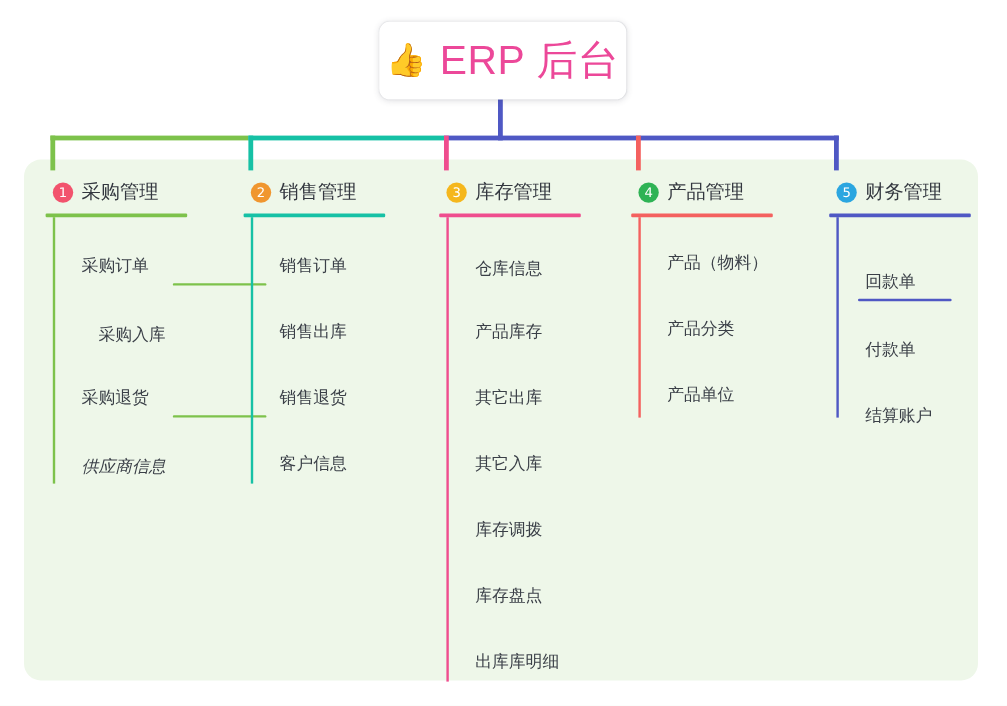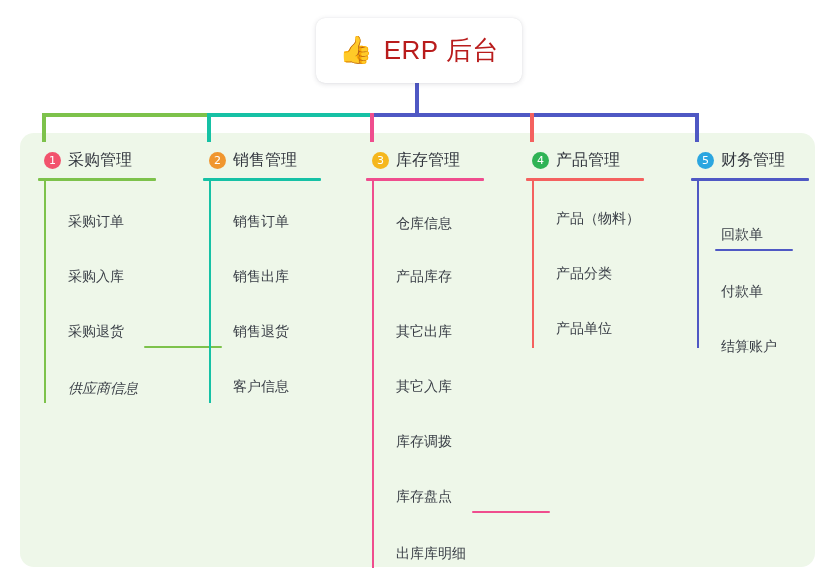--- a/index.html
+++ b/index.html
@@ -12,21 +12,21 @@
 
   
   .root-card{
     position:absolute;left:316px;top:18px;width:206px;height:65px;
     background:#ffffff;border-radius:9px;
     box-shadow:0 1px 5px rgba(60,64,80,.16),0 0 1px rgba(60,64,80,.12);
     display:flex;align-items:center;justify-content:center;gap:11px;
     z-index:6;
   }
   .root-emoji{font-size:27px;line-height:1;}
-  .root-title{font-size:26px;color:#b91c1c;letter-spacing:.5px;white-space:nowrap;}
+  .root-title{font-size:34px;color:#ec4899;letter-spacing:.5px;white-space:nowrap;}
 
   
   .conn{position:absolute;z-index:2;}
 
   
   .panel{
     position:absolute;left:20px;top:133px;width:795px;height:434px;
     background:#eef7e9;border-radius:14px;z-index:1;
   }
 
@@ -81,21 +81,21 @@
           <span class="badge" style="background: rgb(242, 83, 109);">1</span>
           <span class="head-label">采购管理</span>
         </div>
         <div class="head-rule" style="width: 118px; background: rgb(125, 194, 75);"></div>
         <div class="branch">
           <div class="spine" style="height: 222px; background: rgb(125, 194, 75); left: 6px;"></div>
           <div class="leaf" style="height: 55px; display: flex; flex-direction: column; justify-content: flex-end;">
             <span class="leaf-text">采购订单</span>
             <div class="leaf-rule" style="width: 78px; background: rgb(125, 194, 75);"></div>
           </div>
-          <div class="leaf" style="height: 55px; display: flex; flex-direction: column; justify-content: flex-end;">
+          <div class="leaf" style="height: 55px; display: flex; flex-direction: row; justify-content: flex-end;">
             <span class="leaf-text">采购入库</span>
             <div class="leaf-rule" style="width: 78px; background: rgb(125, 194, 75);"></div>
           </div>
           <div class="leaf" style="height: 55px; display: flex; flex-direction: column; justify-content: flex-end;">
             <span class="leaf-text">采购退货</span>
             <div class="leaf-rule" style="width: 78px; background: rgb(125, 194, 75);"></div>
           </div>
           <div class="leaf" style="height: 55px; display: flex; flex-direction: row;  font-style: italic;">
             <span class="leaf-text">供应商信息</span>
             <div class="leaf-rule" style="width: 78px; background: rgb(125, 194, 75);"></div>
@@ -153,21 +153,21 @@
             <div class="leaf-rule" style="width: 78px; background: rgb(239, 77, 142);"></div>
           </div>
           <div class="leaf" style="height: 55px; display: flex; flex-direction: column; justify-content: flex-end;">
             <span class="leaf-text">库存调拨</span>
             <div class="leaf-rule" style="width: 78px; background: rgb(239, 77, 142);"></div>
           </div>
           <div class="leaf" style="height: 55px; display: flex; flex-direction: column; justify-content: flex-end;">
             <span class="leaf-text">库存盘点</span>
             <div class="leaf-rule" style="width: 78px; background: rgb(239, 77, 142);"></div>
           </div>
-          <div class="leaf" style="height: 55px; display: flex; flex-direction: row; justify-content: flex-end;">
+          <div class="leaf" style="height: 55px; display: flex; flex-direction: column; justify-content: flex-end;">
             <span class="leaf-text">出库库明细</span>
             <div class="leaf-rule" style="width: 78px; background: rgb(239, 77, 142);"></div>
           </div>
         </div>
       </div>
       <div class="column" style="left: 526px; top: 148px;">
         <div class="col-head">
           <span class="badge" style="background: rgb(47, 179, 85);">4</span>
           <span class="head-label">产品管理</span>
         </div>

